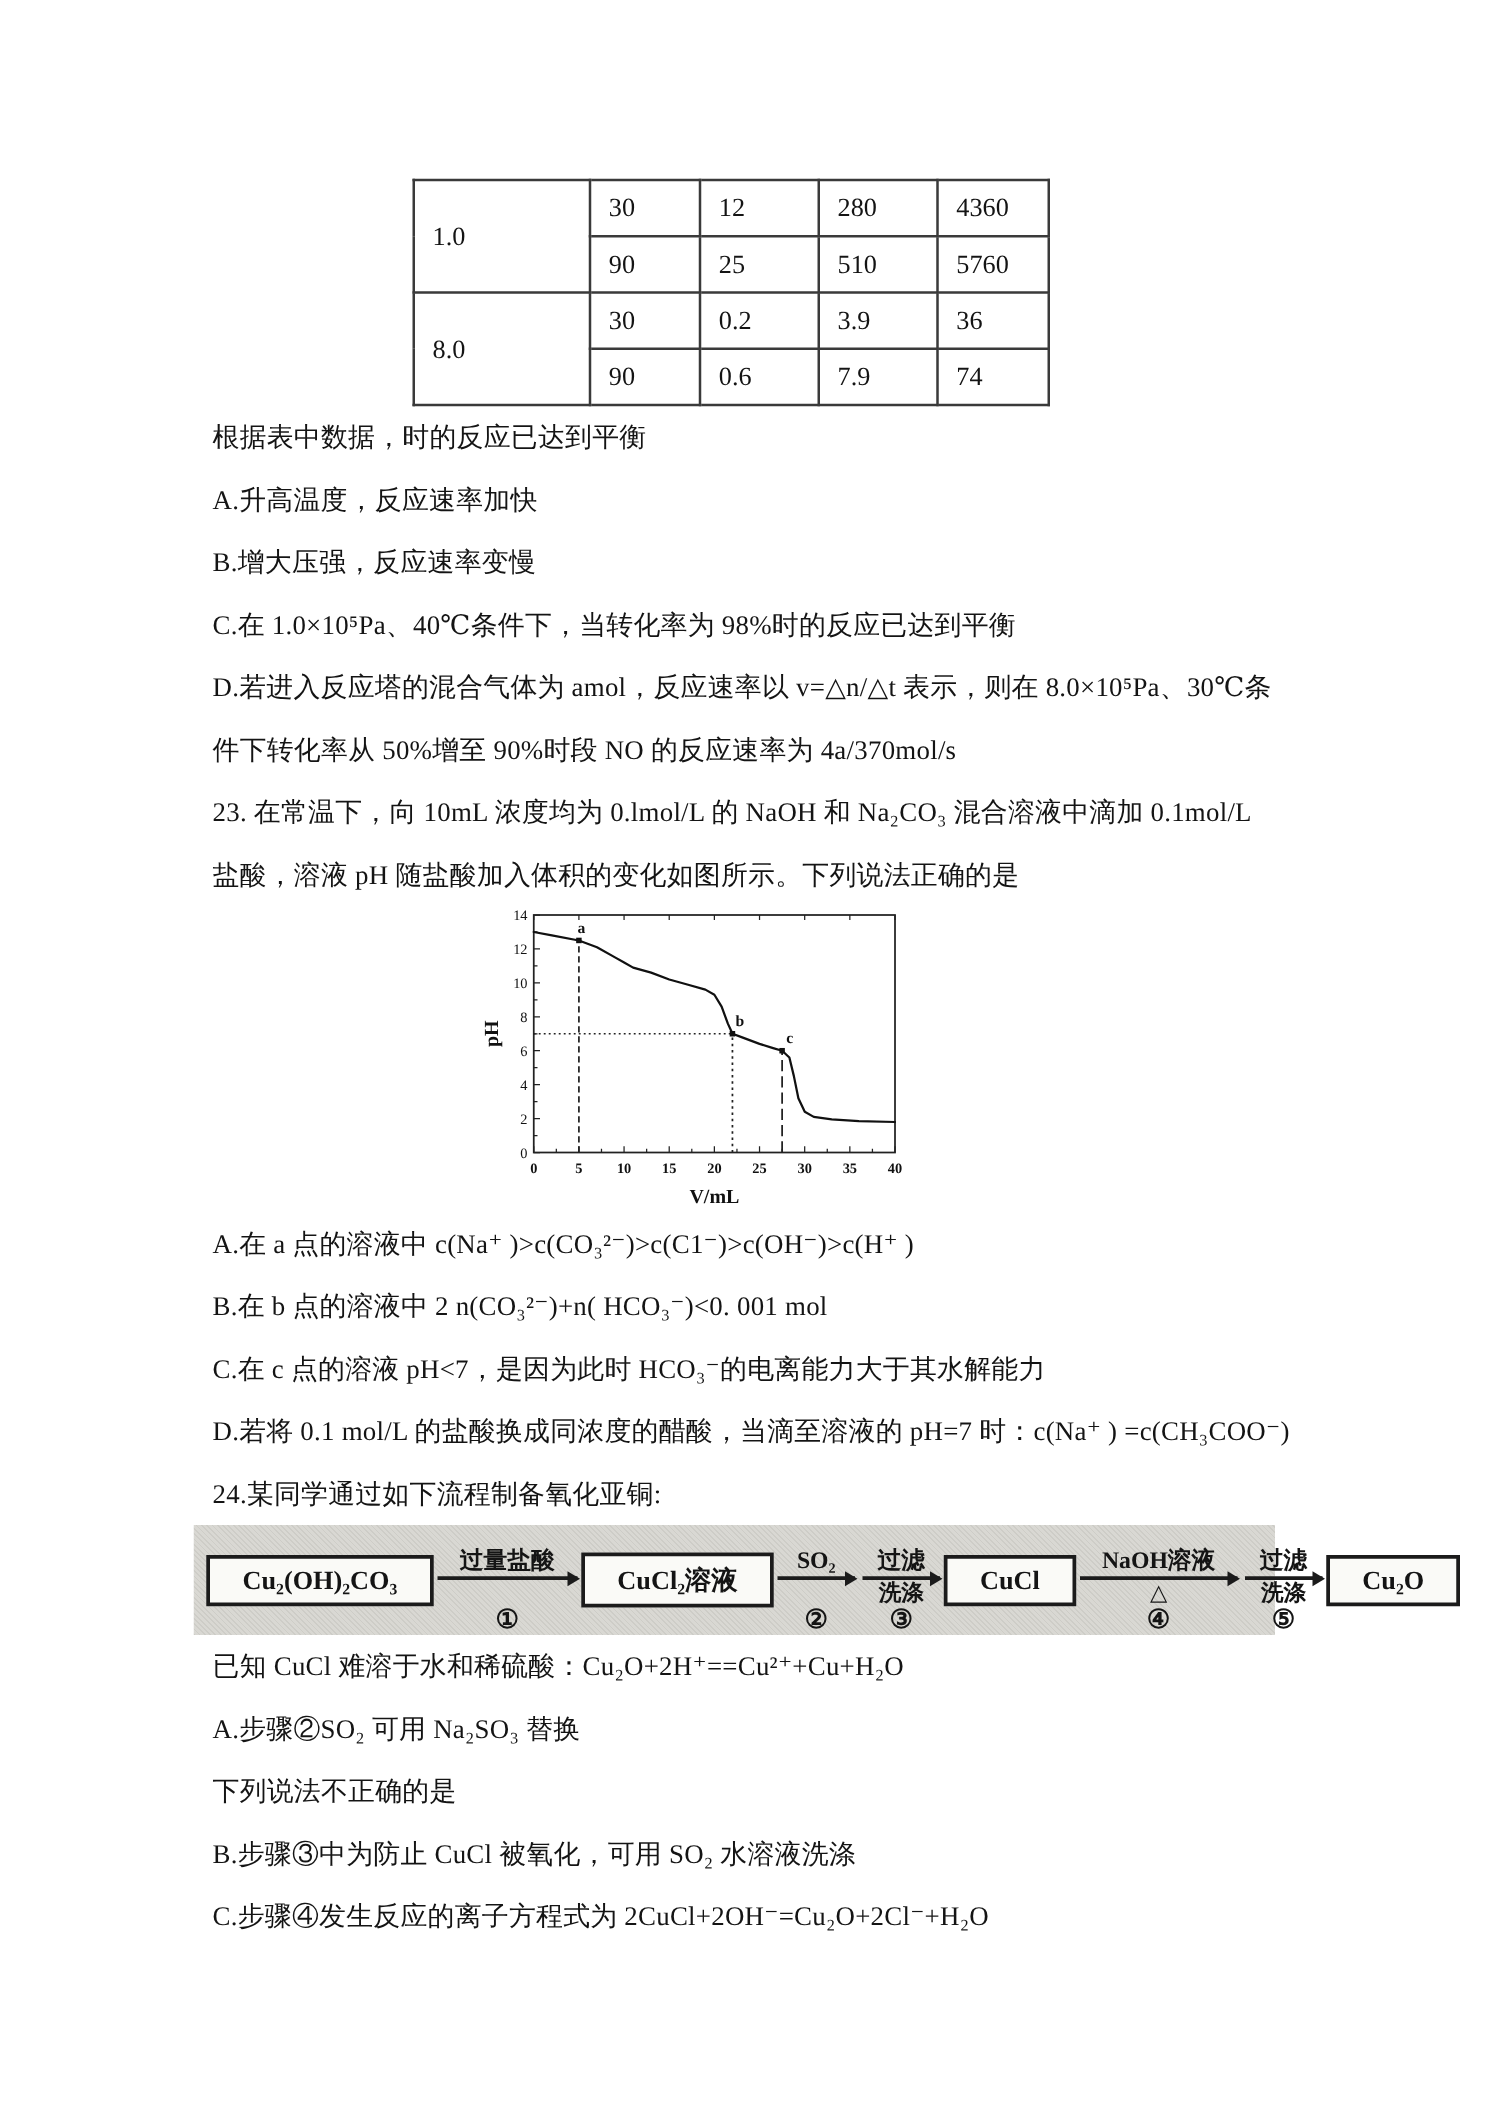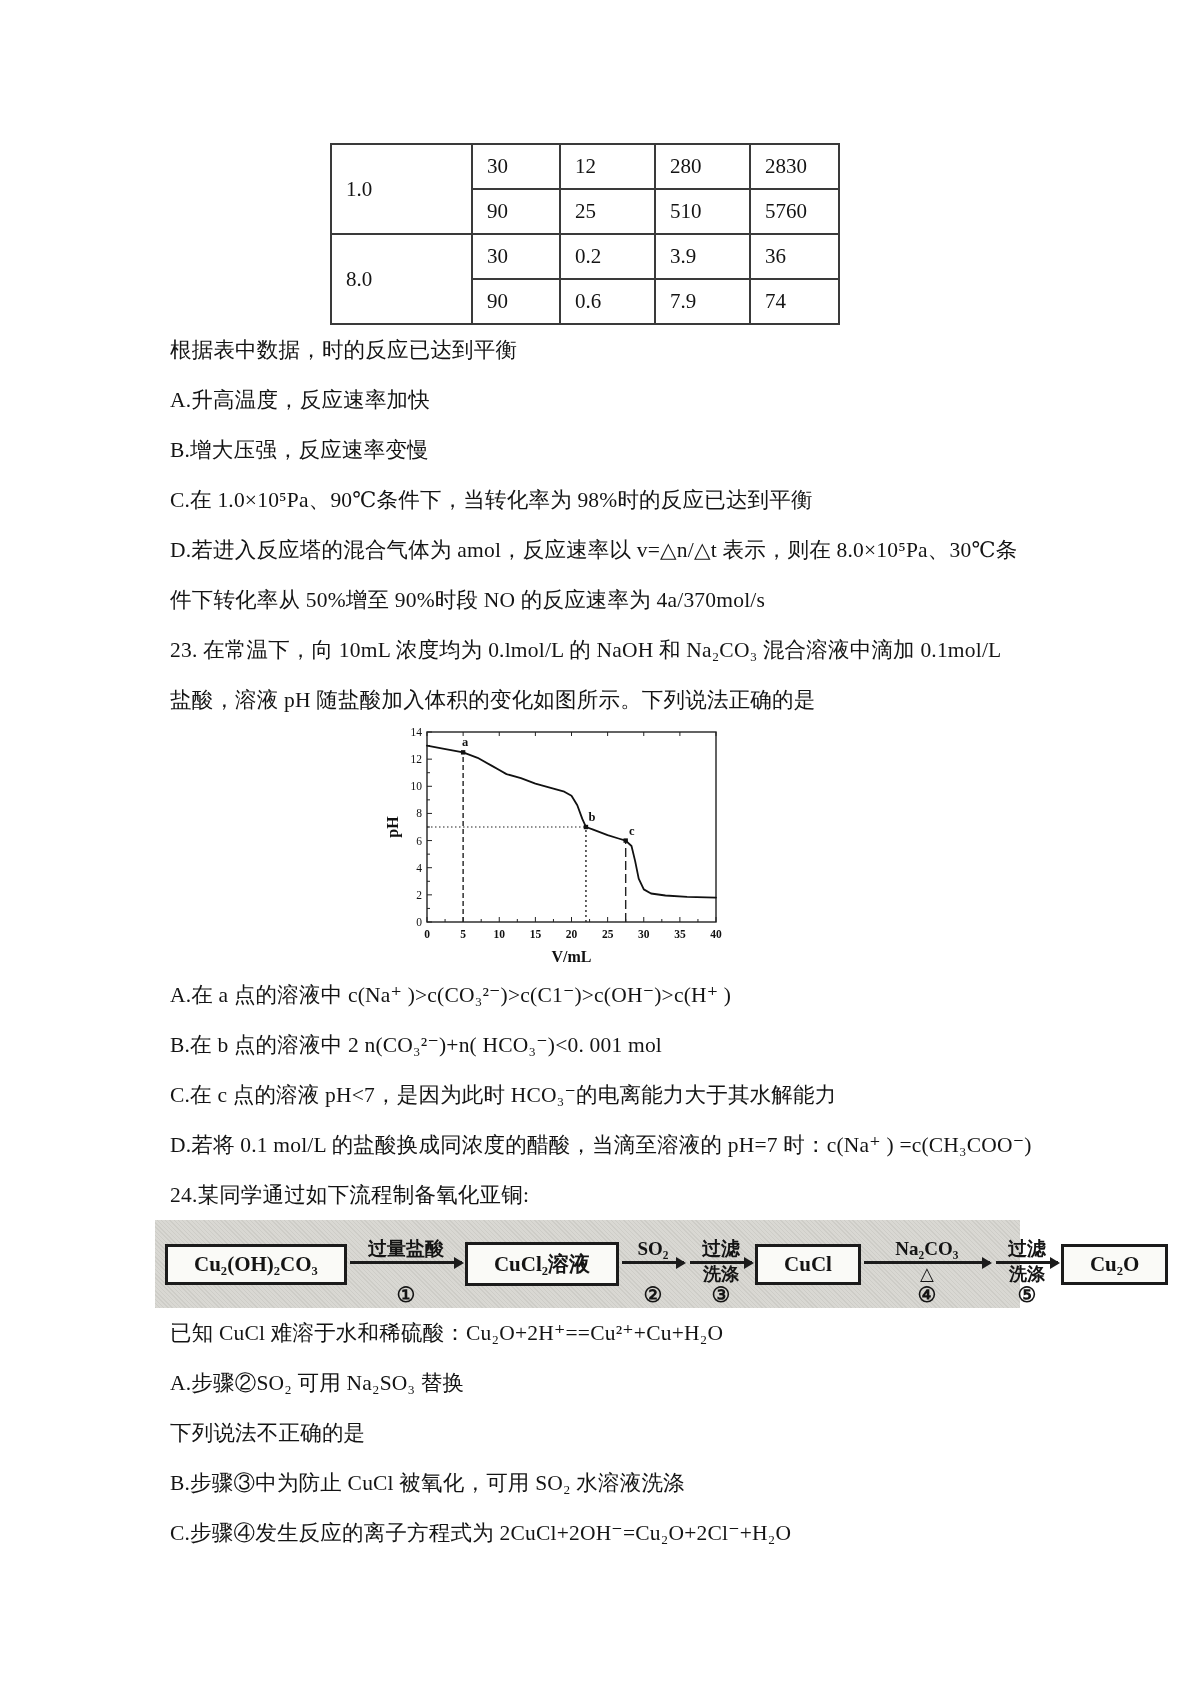--- a/index.html
+++ b/index.html
@@ -57,21 +57,21 @@
           <col style="width:95px">
           <col style="width:95px">
           <col style="width:89px">
         </colgroup>
       <tbody>
         <tr>
           <td rowspan="2">1.0</td>
           <td>30</td>
           <td>12</td>
           <td>280</td>
-          <td>2830</td>
+          <td>4360</td>
         </tr>
         <tr>
           <td>90</td>
           <td>25</td>
           <td>510</td>
           <td>5760</td>
         </tr>
         <tr>
           <td rowspan="2">8.0</td>
           <td>30</td>
@@ -84,21 +84,21 @@
           <td>0.6</td>
           <td>7.9</td>
           <td>74</td>
         </tr>
       </tbody>
     </table>
 
     <div class="tline">根据表中数据，时的反应已达到平衡</div>
     <div class="tline">A.升高温度，反应速率加快</div>
     <div class="tline">B.增大压强，反应速率变慢</div>
-    <div class="tline">C.在 1.0×10⁵Pa、90℃条件下，当转化率为 98%时的反应已达到平衡</div>
+    <div class="tline">C.在 1.0×10⁵Pa、40℃条件下，当转化率为 98%时的反应已达到平衡</div>
     <div class="tline">D.若进入反应塔的混合气体为 amol，反应速率以 v=△n/△t 表示，则在 8.0×10⁵Pa、30℃条</div>
     <div class="tline">件下转化率从 50%增至 90%时段 NO 的反应速率为 4a/370mol/s</div>
 
     <div class="tline">23. 在常温下，向 10mL 浓度均为 0.lmol/L 的 NaOH 和 Na₂CO₃ 混合溶液中滴加 0.1mol/L</div>
     <div class="tline">盐酸，溶液 pH 随盐酸加入体积的变化如图所示。下列说法正确的是</div>
 
     <div class="chart-wrap">
       <svg width="345" height="245" xmlns="http://www.w3.org/2000/svg">
           <rect x="42" y="7" width="289" height="190" fill="none" stroke="#222" stroke-width="1.4"></rect>
           <line x1="42" y1="197" x2="42" y2="192" stroke="#222" stroke-width="1"></line>
@@ -198,21 +198,21 @@
         <span class="fa-num">②</span>
       </div>
       <div class="farrow aw-3">
         <span class="fa-top">过滤</span>
         <span class="fa-line"></span>
         <span class="fa-below">洗涤</span>
         <span class="fa-num">③</span>
       </div>
       <div class="fbox">CuCl</div>
       <div class="farrow aw-4">
-        <span class="fa-top">Na₂CO₃</span>
+        <span class="fa-top">NaOH溶液</span>
         <span class="fa-line"></span>
         <span class="fa-below">△</span>
         <span class="fa-num">④</span>
       </div>
       <div class="farrow aw-5">
         <span class="fa-top">过滤</span>
         <span class="fa-line"></span>
         <span class="fa-below">洗涤</span>
         <span class="fa-num">⑤</span>
       </div>

